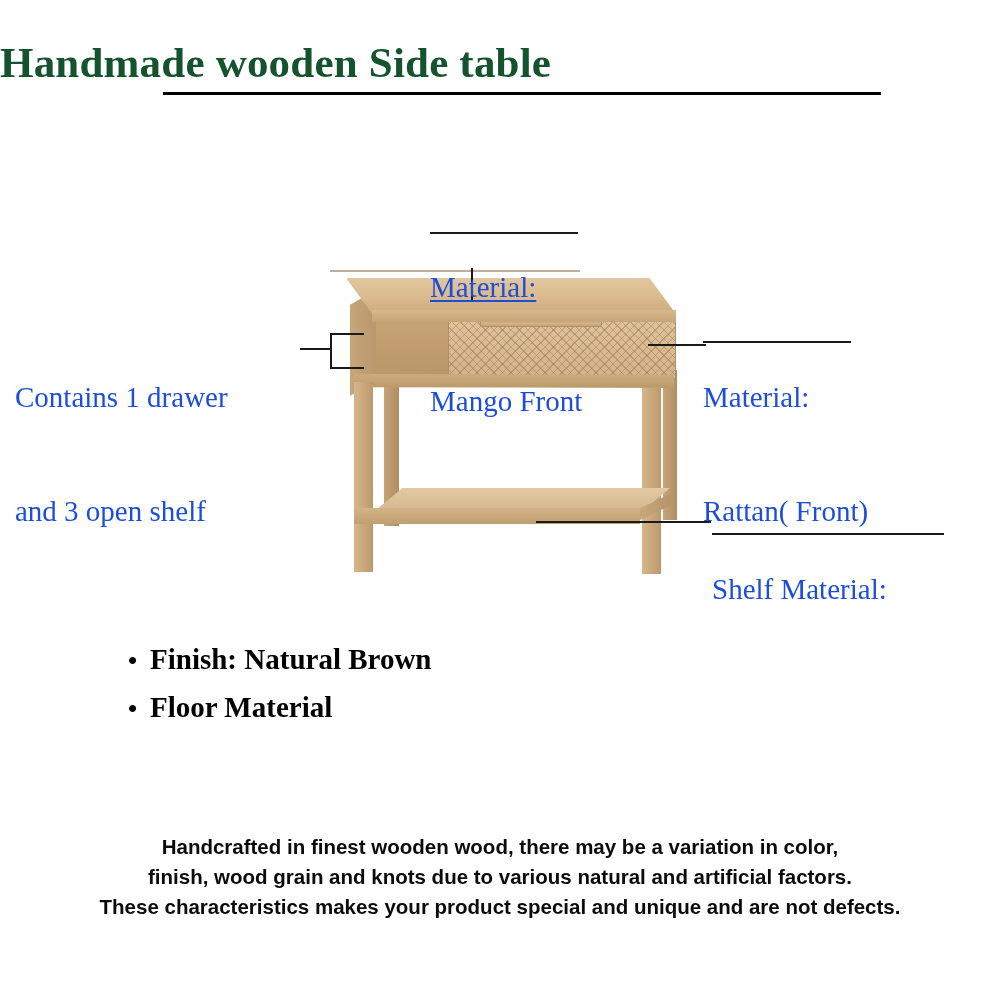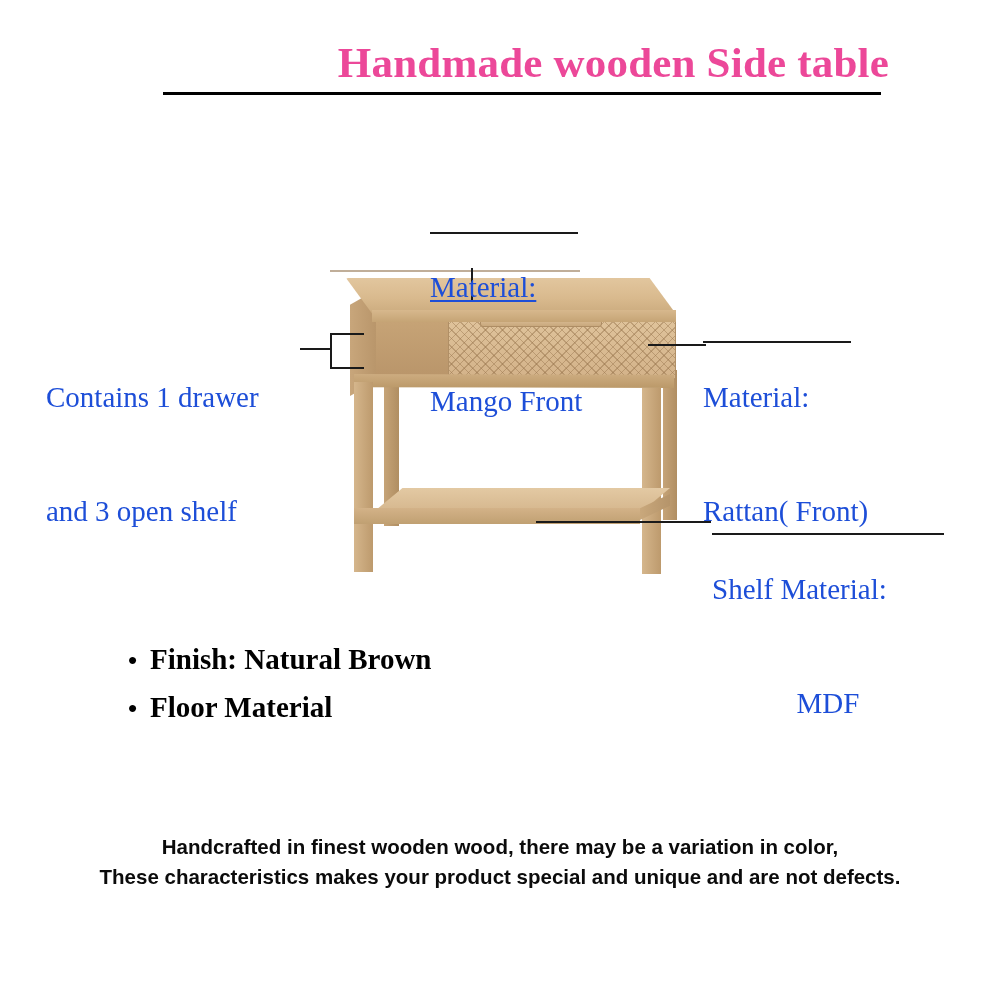--- a/index.html
+++ b/index.html
@@ -22,26 +22,26 @@
     width: 1000px;
     height: 1000px;
   }
 
   
   .title {
     position: absolute;
     left: 0;
     top: 38px;
     width: 889px;
-    text-align: right;
+    text-align: left;
     font-family: "Liberation Serif", serif;
     font-weight: bold;
     font-size: 43px;
     letter-spacing: 0.2px;
-    color: #ec4899;
+    color: #14532d;
   }
   .title-rule {
     position: absolute;
     left: 163px;
     top: 92px;
     width: 718px;
     height: 3px;
     background: #000;
   }
 
@@ -68,21 +68,21 @@
     left: 703px;
     top: 302px;
     text-align: left;
   }
   #anno-shelf {
     left: 712px;
     top: 494px;
     text-align: left;
   }
   #anno-drawer {
-    left: 46px;
+    left: 15px;
     top: 302px;
     text-align: left;
   }
 
   
   .line {
     position: absolute;
     background: #1a1a1a;
   }
   .hline { height: 2px; }
@@ -286,37 +286,37 @@
     <div>Mango Front</div>
   </div>
 
   <div class="anno" id="anno-material-rattan">
     <div>Material:</div>
     <div>Rattan( Front)</div>
   </div>
 
   <div class="anno" id="anno-shelf">
     <div>Shelf Material:</div>
-    <div style="text-align:center; width:232px;">MDF</div>
   </div>
 
   <div class="anno" id="anno-drawer">
     <div>Contains 1 drawer</div>
     <div>and 3 open shelf</div>
   </div>
 
   <div class="bullets">
     <div class="bullet-row">
       <span class="bullet-dot">•</span>
       <span>Finish: Natural Brown</span>
     </div>
     <div class="bullet-row">
       <span class="bullet-dot">•</span>
       <span> Floor Material</span>
     </div>
   </div>
 
   <div class="footer">
     <div>Handcrafted in finest wooden wood, there may be a variation in color,</div>
+    <div>finish, wood grain and knots due to various natural and artificial factors.</div>
     <div>These characteristics makes your product special and unique and are not defects.</div>
   </div>
 
 </div>
 
 </body></html>

